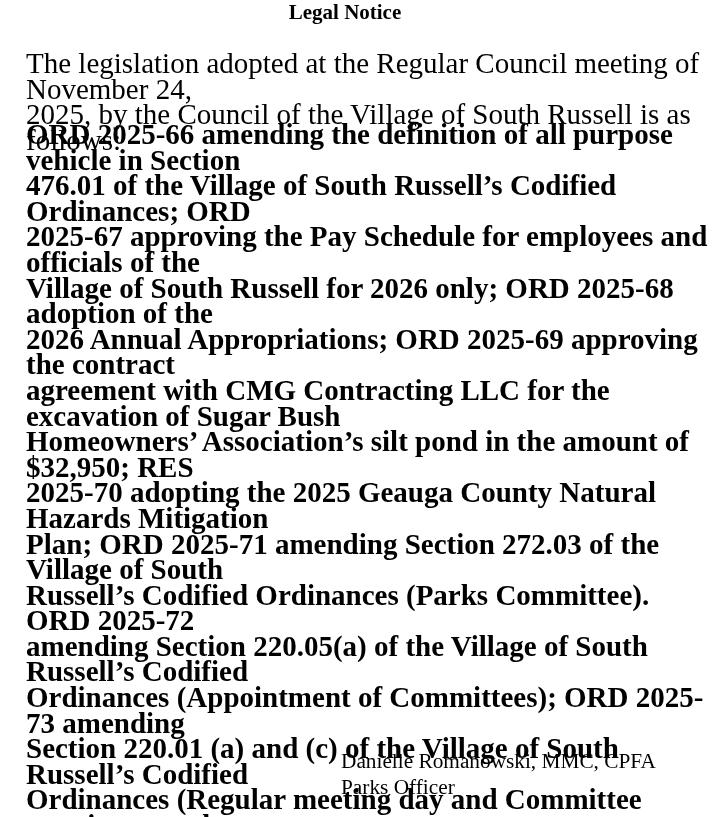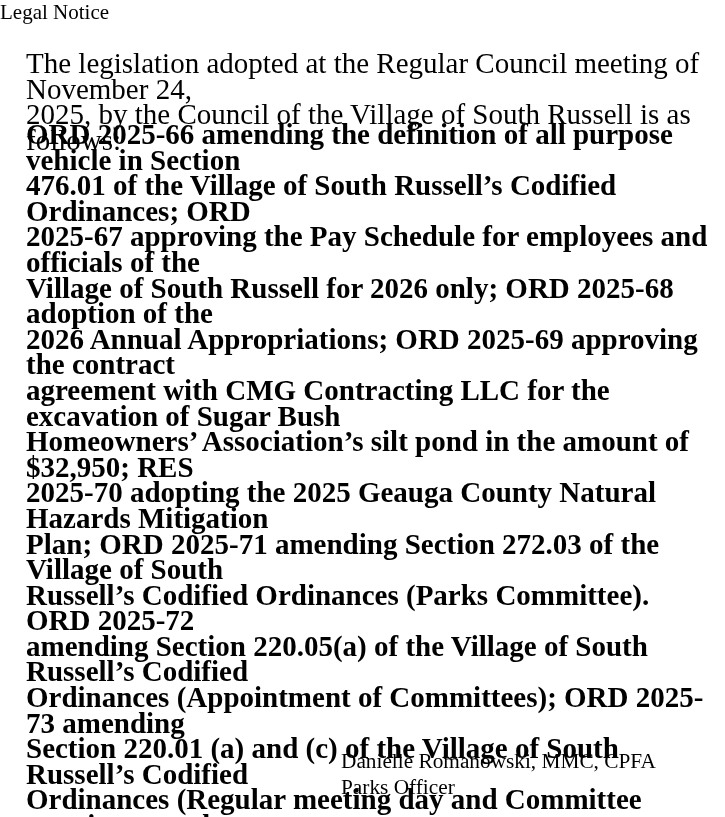--- a/index.html
+++ b/index.html
@@ -13,22 +13,22 @@
       position: relative;
       overflow: hidden;
       font-family: "Liberation Serif", "DejaVu Serif", serif;
       color: #000000;
     }
     .title {
       position: absolute;
       top: 0px;
       left: 0;
       width: 690px;
-      text-align: left;
-      font-weight: normal;
+      text-align: center;
+      font-weight: bold;
       font-size: 21px;
       line-height: 25px;
     }
     .para {
       position: absolute;
       left: 18px;
       width: 690px;
       font-size: 29px;
       line-height: 25.6px;
       margin: 8px;

